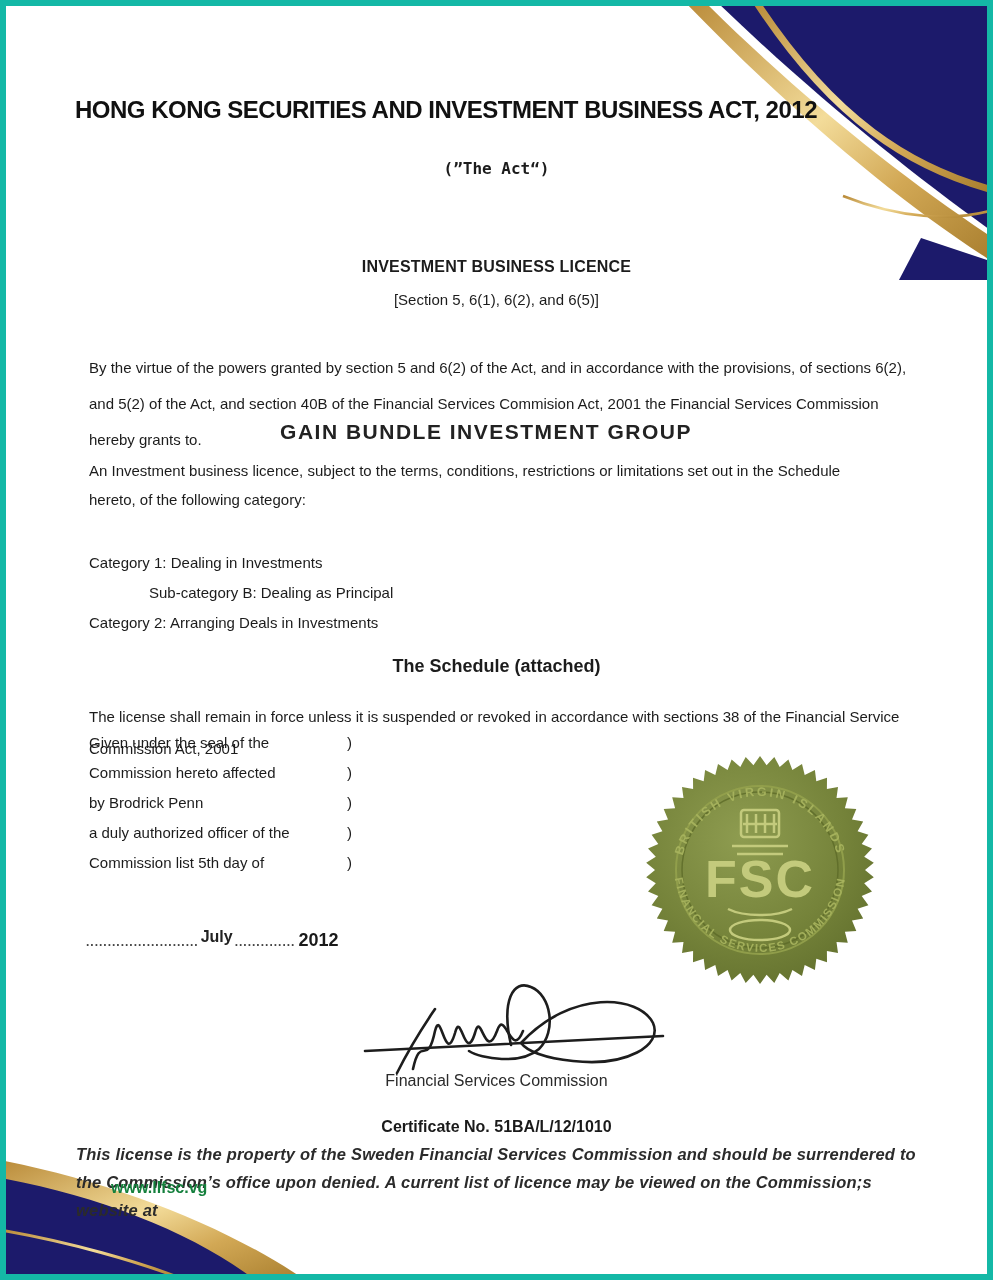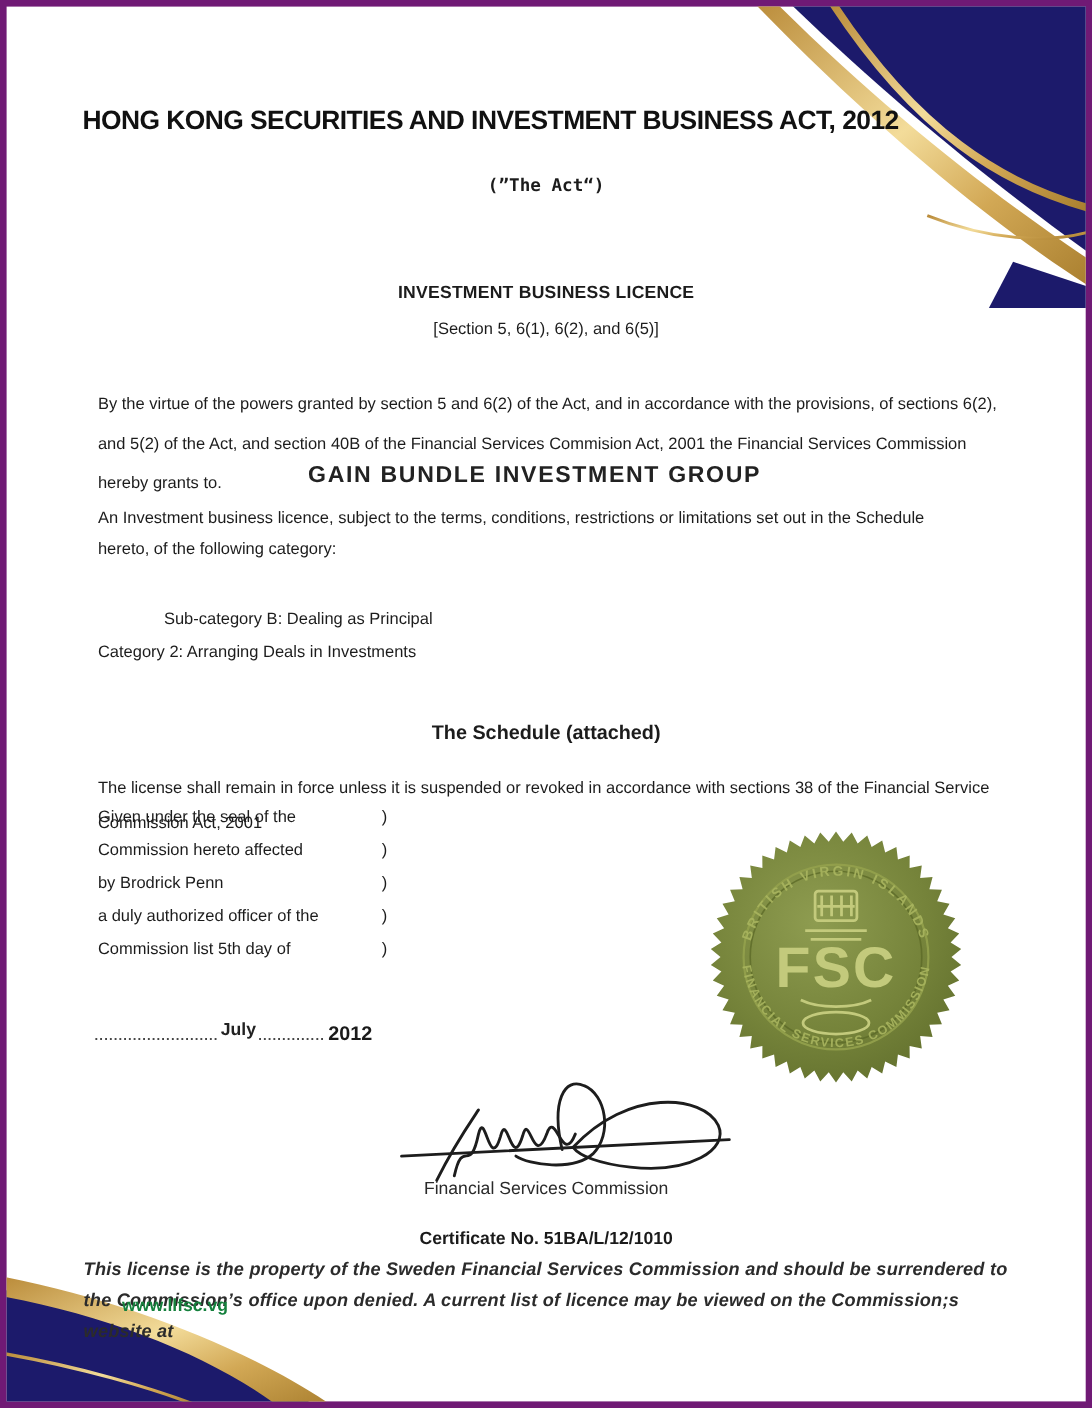--- a/index.html
+++ b/index.html
@@ -1,18 +1,18 @@
 <!DOCTYPE html>
 <html><head>
 <meta charset="utf-8">
 <style>
   html,body{margin:0;padding:0;background:#6b6b6b;}
   .page{
     position:relative; width:993px; height:1280px; box-sizing:border-box;
-    background:#ffffff; border:6px solid #701a75; overflow:hidden;
+    background:#ffffff; border:6px solid #14b8a6; overflow:hidden;
     font-family:"Liberation Sans", sans-serif; color:#1c1c1c;
   }
   .abs{position:absolute;}
   .center{left:0;right:0;text-align:center;}
 
   .doc-title{top:90px; font-size:24px; font-weight:800; letter-spacing:-0.5px; color:#111;
              left:0; width:880px; text-align:center;}
   .act-sub{top:153px; font-size:16px; font-weight:700; font-family:"DejaVu Sans Mono","Liberation Mono",monospace;}
   .lic-head{top:252px; font-size:16px; font-weight:700; letter-spacing:0.2px;}
   .lic-sections{top:285px; font-size:15px;}
@@ -81,20 +81,21 @@
   <div class="abs doc-title">HONG KONG SECURITIES AND INVESTMENT BUSINESS ACT, 2012</div>
   <div class="abs center act-sub">(”The Act“)</div>
   <div class="abs center lic-head">INVESTMENT BUSINESS LICENCE</div>
   <div class="abs center lic-sections">[Section 5, 6(1), 6(2), and 6(5)]</div>
 
   <div class="abs para intro-para">By the virtue of the powers granted by section 5 and 6(2) of the Act, and in accordance with the provisions, of sections 6(2), and 5(2) of the Act, and section 40B of the Financial Services Commision Act, 2001 the Financial Services Commission hereby grants to.</div>
   <div class="abs grantee">GAIN BUNDLE INVESTMENT GROUP</div>
   <div class="abs para grant-para">An Investment business licence, subject to the terms, conditions, restrictions or limitations set out in the Schedule hereto, of the following category:</div>
 
   <div class="abs cat-block">
+    <div class="cat-line">Category 1: Dealing in Investments</div>
     <div class="cat-line cat-indent">Sub-category B: Dealing as Principal</div>
     <div class="cat-line">Category 2: Arranging Deals in Investments</div>
   </div>
 
   <div class="abs center schedule-head">The Schedule (attached)</div>
   <div class="abs para force-para">The license shall remain in force unless it is suspended or revoked in accordance with sections 38 of the Financial Service Commission Act, 2001</div>
 
   <div class="abs seal-clause">
     <div class="clause-row">
       <span>Given under the seal of the</span>

